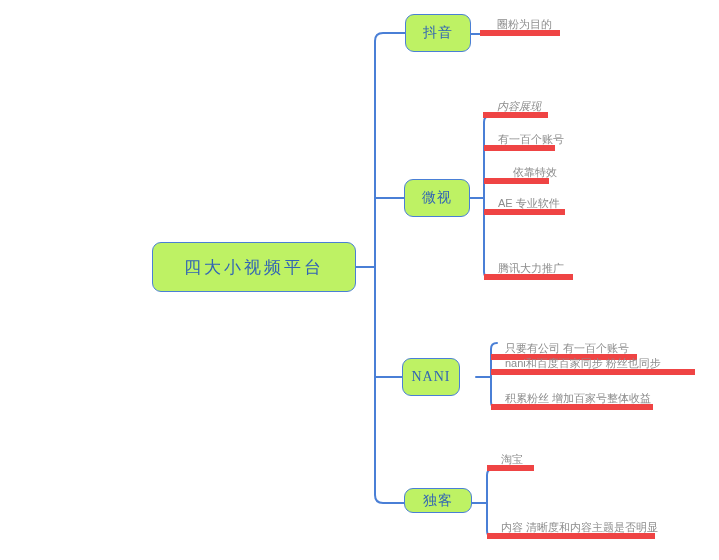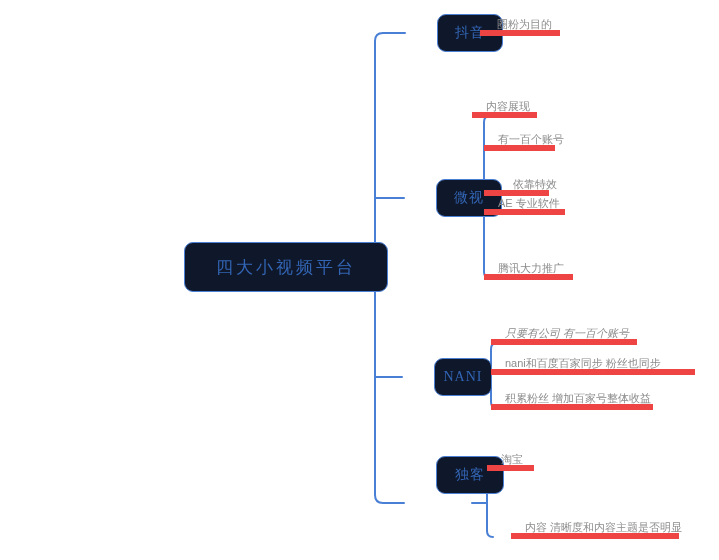--- a/index.html
+++ b/index.html
@@ -15,29 +15,28 @@
     position: absolute;
     left: 0; top: 0;
     width: 719px; height: 560px;
     pointer-events: none;
   }
   .node {
     position: absolute;
     box-sizing: border-box;
     border: 1.6px solid #4a7fd6;
     border-radius: 9px;
-    background: #0f172a;
+    background: #bef264;
     color: #3265b4;
     display: flex;
     align-items: center;
     justify-content: center;
     font-family: "Liberation Serif", "DejaVu Serif", serif;
     white-space: nowrap;
     cursor: default;
-    margin-left: 32px;
   }
   .node.root {
     font-size: 17px;
     letter-spacing: 3px;
   }
   .node.branch {
     font-size: 14px;
     letter-spacing: 1px;
   }
   .child {
@@ -82,28 +81,28 @@
       <path d="M 493 469 Q 487 469 487 475 V 531 Q 487 537 493 537"></path>
     </g>
   </svg>
 
   <div class="node root" style="left:152px; top:242px; width:204px; height:50px;">四大小视频平台</div>
 
   <div class="node branch" style="left:405px; top:14px; width:66px; height:38px;">抖音</div>
   <div class="child first" style="left:480px; top:14px; width:80px;">圈粉为目的</div>
 
   <div class="node branch" style="left:404px; top:179px; width:66px; height:38px;">微视</div>
-  <div class="child" style="left:472px; top:96px;  width:65px;">内容展现</div>
+  <div class="child" style="left:483px; top:96px;  width:65px;font-style:italic;">内容展现</div>
   <div class="child" style="left:484px; top:129px; width:71px;">有一百个账号</div>
-  <div class="child" style="left:484px; top:174px; width:65px;padding-left:29px;">依靠特效</div>
+  <div class="child" style="left:484px; top:162px; width:65px;padding-left:29px;">依靠特效</div>
   <div class="child" style="left:484px; top:193px; width:81px;">AE 专业软件</div>
   <div class="child" style="left:484px; top:258px; width:89px;">腾讯大力推广</div>
 
   <div class="node branch" style="left:402px; top:358px; width:58px; height:38px;">NANI</div>
-  <div class="child" style="left:491px; top:323px; width:146px;font-style:italic;">只要有公司 有一百个账号</div>
+  <div class="child" style="left:491px; top:338px; width:146px;">只要有公司 有一百个账号</div>
   <div class="child" style="left:491px; top:388px; width:162px;">积累粉丝 增加百家号整体收益</div>
   <div class="child" style="left:491px; top:353px; width:204px;">nani和百度百家同步 粉丝也同步</div>
 
-  <div class="node branch" style="left:404px; top:456px; width:68px; height:38px;">独客</div>
+  <div class="node branch" style="left:404px; top:488px; width:68px; height:25px;">独客</div>
   <div class="child" style="left:487px; top:449px; width:47px;">淘宝</div>
-  <div class="child" style="left:487px; top:517px; width:168px;margin-left:24px;">内容 清晰度和内容主题是否明显</div>
+  <div class="child" style="left:487px; top:517px; width:168px;">内容 清晰度和内容主题是否明显</div>
 
 </div>
 
 </body></html>

